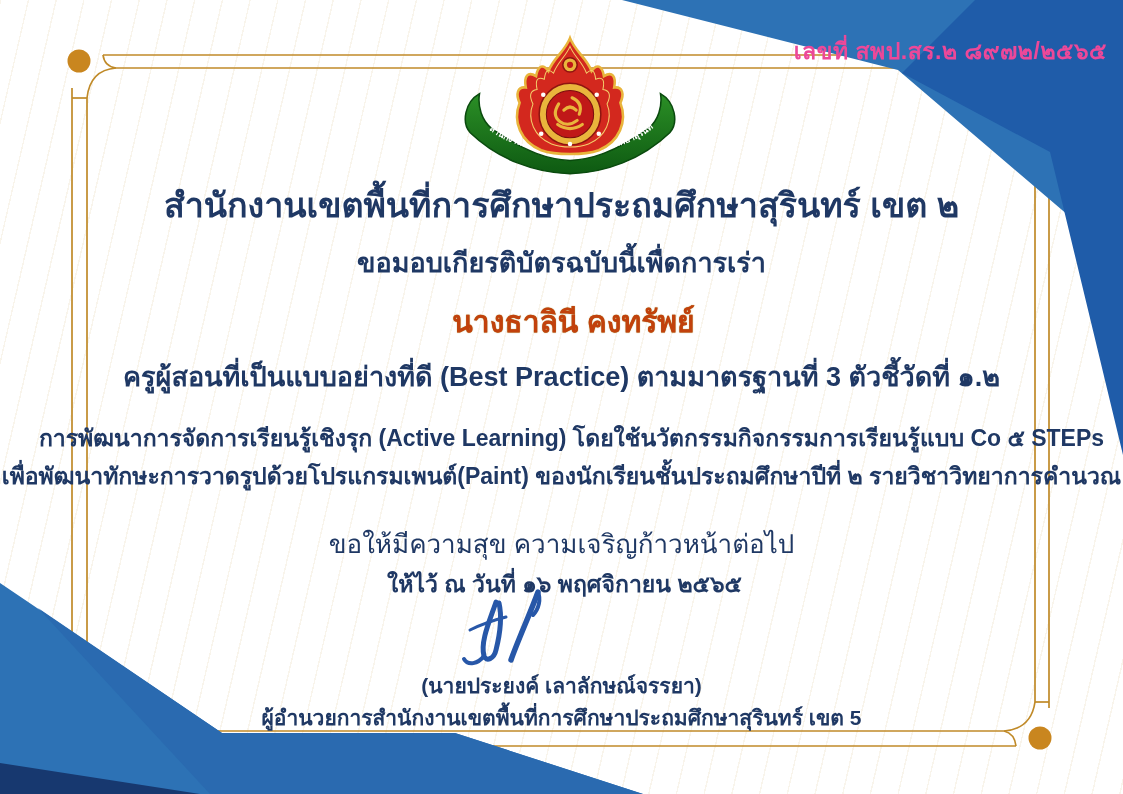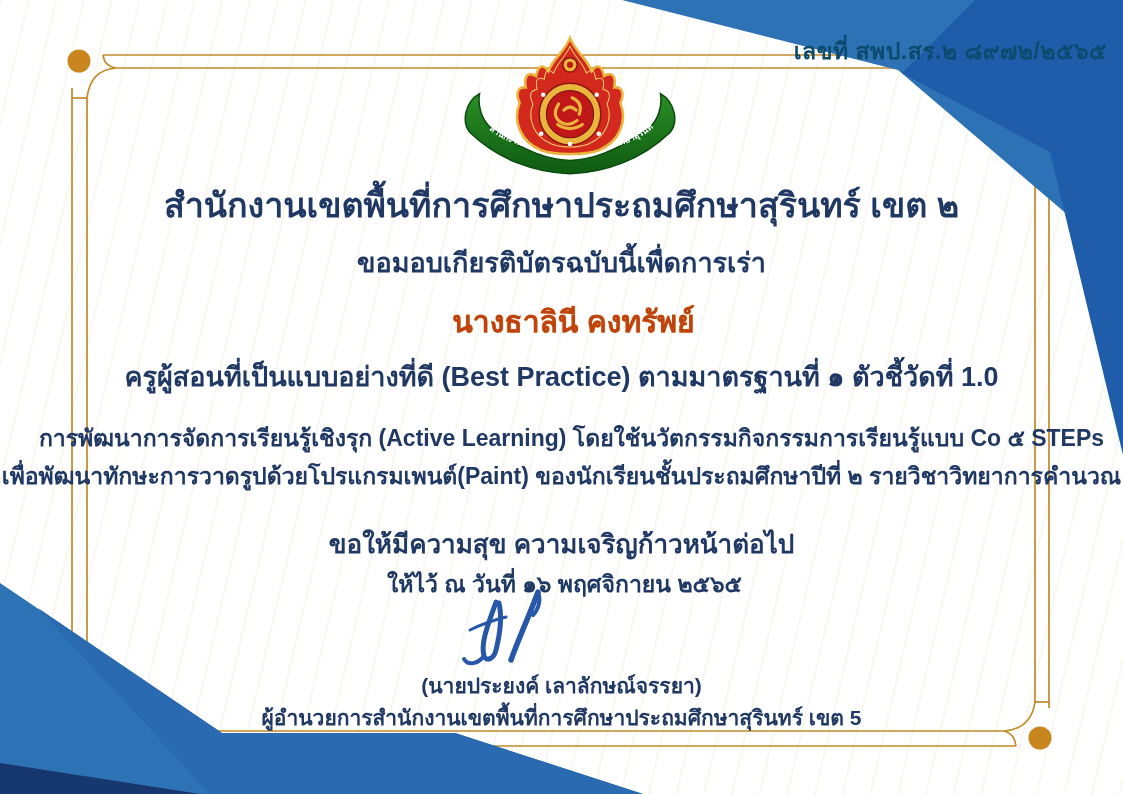--- a/index.html
+++ b/index.html
@@ -25,27 +25,27 @@
     position:absolute;left:0;right:0;text-align:center;
     color:#1F3864;line-height:1.25;white-space:nowrap;
   }
   .t-org     {top:184px;font-size:34px;font-weight:700;}
   .t-present {top:247px;font-size:27px;font-weight:700;}
   .t-name    {top:303px;font-size:30px;font-weight:700;color:#c2410c;
               text-shadow:0 0 1px #9a7413;margin-left:24px;}
   .t-award   {top:361px;font-size:27px;font-weight:700;}
   .t-work1   {top:424px;font-size:23px;font-weight:600;margin-left:20px;}
   .t-work2   {top:462px;font-size:23px;font-weight:600;}
-  .t-bless   {top:528px;font-size:26px;font-weight:700;}
+  .t-bless   {top:528px;font-size:26px;font-weight:400;}
   .t-date    {top:570px;font-size:23px;font-weight:600;padding-left:6px;}
   .t-signame {top:673px;font-size:21px;font-weight:600;}
   .t-sigtitle{top:705px;font-size:21px;font-weight:600;}
   .t-certno{
     position:absolute;top:33px;right:16px;text-align:right;
-    color:#0c4a6e;font-size:23px;font-weight:600;letter-spacing:.5px;
+    color:#ec4899;font-size:23px;font-weight:600;letter-spacing:.5px;
   }
   #emblem{position:absolute;left:455px;top:34px;width:230px;height:146px;}
   #signature{position:absolute;left:438px;top:588px;width:170px;height:82px;}
 </style>
 </head>
 <body>
 
 <div id="certificate">
 
   <div id="pinstripes"></div>
@@ -124,21 +124,21 @@
     <polygon points="0,583 222,733 455,733 643,794 0,794" fill="#2D72B5"></polygon>
     <polygon points="38,608 222,733 455,733 643,794 210,794" fill="#2A6AB0"></polygon>
     <polygon points="0,763 200,794 0,794" fill="#17386F"></polygon>
   </svg>
 
   <div class="t-certno">เลขที่ สพป.สร.๒ ๘๙๗๒/๒๕๖๕</div>
 
   <div class="txt t-org">สำนักงานเขตพื้นที่การศึกษาประถมศึกษาสุรินทร์ เขต ๒</div>
   <div class="txt t-present">ขอมอบเกียรติบัตรฉบับนี้เพื่ดการเร่า</div>
   <div class="txt t-name">นางธาลินี คงทรัพย์</div>
-  <div class="txt t-award">ครูผู้สอนที่เป็นแบบอย่างที่ดี (Best Practice) ตามมาตรฐานที่ ๑ ตัวชี้วัดที่ 1.0</div>
+  <div class="txt t-award">ครูผู้สอนที่เป็นแบบอย่างที่ดี (Best Practice) ตามมาตรฐานที่ 3 ตัวชี้วัดที่ ๑.๒</div>
   <div class="txt t-work1">การพัฒนาการจัดการเรียนรู้เชิงรุก (Active Learning) โดยใช้นวัตกรรมกิจกรรมการเรียนรู้แบบ Co ๕ STEPs</div>
   <div class="txt t-work2">เพื่อพัฒนาทักษะการวาดรูปด้วยโปรแกรมเพนต์(Paint) ของนักเรียนชั้นประถมศึกษาปีที่ ๒ รายวิชาวิทยาการคำนวณ</div>
   <div class="txt t-bless">ขอให้มีความสุข ความเจริญก้าวหน้าต่อไป</div>
   <div class="txt t-date">ให้ไว้ ณ วันที่ ๑๖ พฤศจิกายน ๒๕๖๕</div>
 
   <svg id="signature" viewBox="0 0 170 82">
     <g stroke="#2757A8" fill="none" stroke-linecap="round">
       <path d="M58,14 C52,32 42,54 46,68 C48,74 56,71 58,62 C62,46 64,28 61,15" stroke-width="5"></path>
       <path d="M46,68 C40,76 30,78 26,71" stroke-width="4"></path>
       <path d="M100,4 C92,26 80,52 73,72" stroke-width="5.5"></path>

